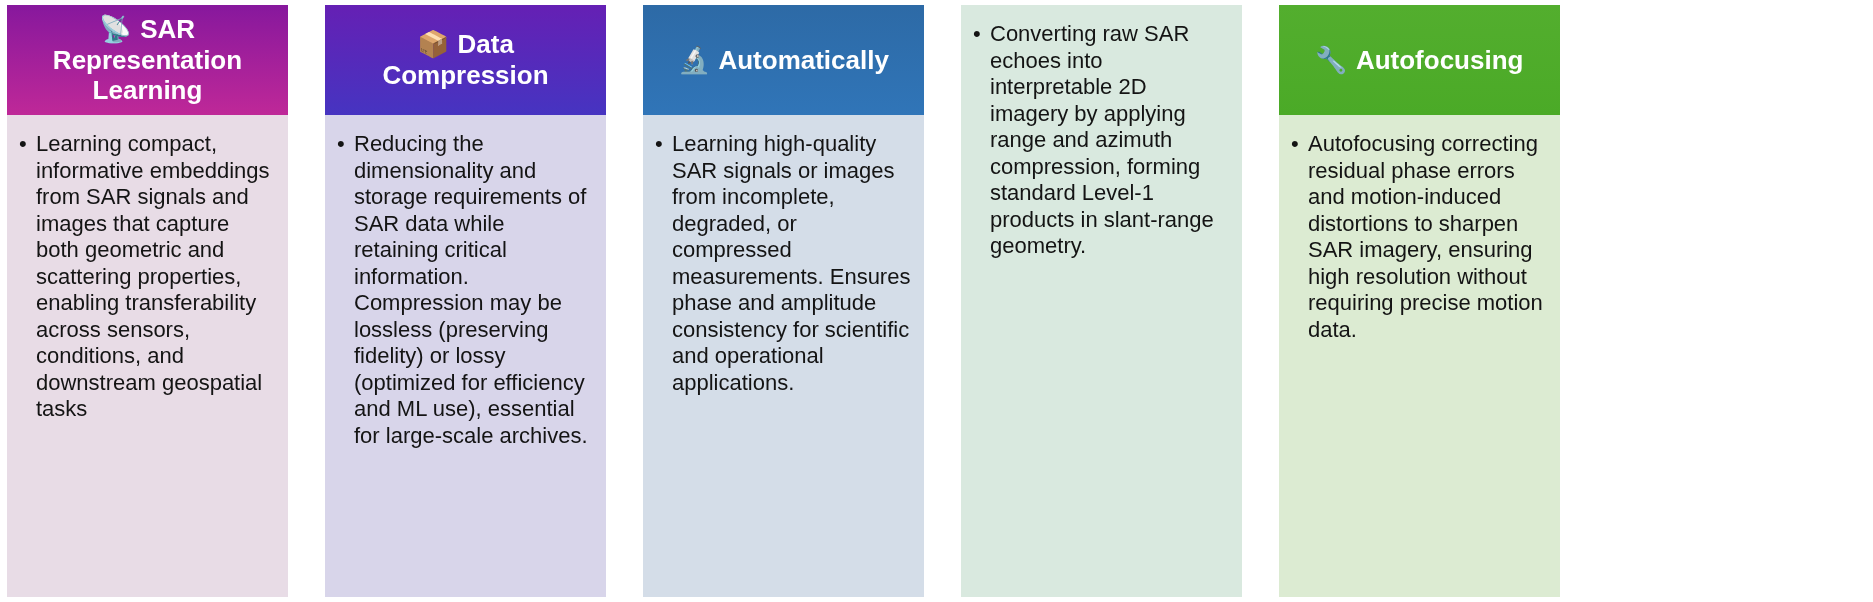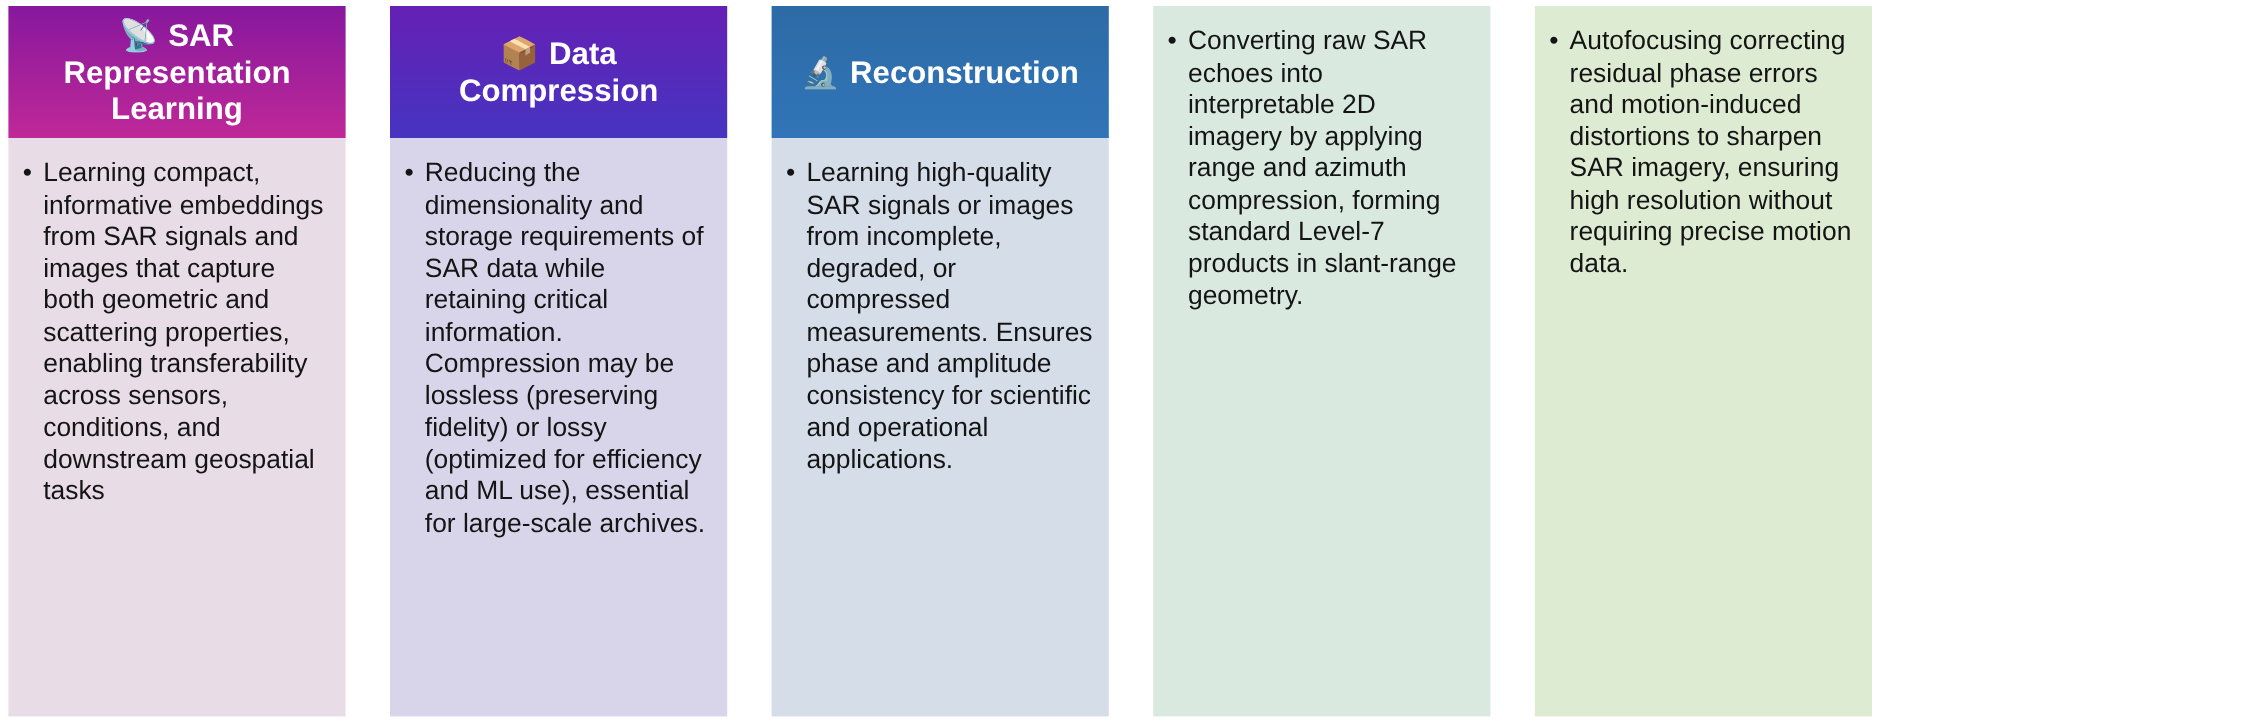--- a/index.html
+++ b/index.html
@@ -93,41 +93,46 @@
       <div class="bullet-item">
         <span class="bullet-marker">•</span>
         <span class="bullet-text">Reducing the dimensionality and storage requirements of SAR data while retaining critical information. Compression may be lossless (preserving fidelity) or lossy (optimized for efficiency and ML use), essential for large-scale archives.</span>
       </div>
     </div>
   </div>
 
   <div class="card">
     <div class="card-header" style="--c1: #2D6AA6; --c2: #3075B8;">
       <div class="card-title-wrap">
-        <span class="card-icon">🔬</span><span>Reconstruction</span>
+        <span class="card-icon">🔬</span><span>Automatically</span>
       </div>
     </div>
     <div class="card-body" style="--body: #D4DDE8;">
       <div class="bullet-item">
         <span class="bullet-marker">•</span>
         <span class="bullet-text">Learning high-quality SAR signals or images from incomplete, degraded, or compressed measurements. Ensures phase and amplitude consistency for scientific and operational applications.</span>
       </div>
     </div>
   </div>
 
   <div class="card">
     <div class="card-body" style="--body: #D9E9DF;">
       <div class="bullet-item">
         <span class="bullet-marker">•</span>
-        <span class="bullet-text">Converting raw SAR echoes into interpretable 2D imagery by applying range and azimuth compression, forming standard Level-7 products in slant-range geometry.</span>
+        <span class="bullet-text">Converting raw SAR echoes into interpretable 2D imagery by applying range and azimuth compression, forming standard Level-1 products in slant-range geometry.</span>
       </div>
     </div>
   </div>
 
   <div class="card">
+    <div class="card-header" style="--c1: #53AE2E; --c2: #4BAA27;">
+      <div class="card-title-wrap">
+        <span class="card-icon">🔧</span><span>Autofocusing</span>
+      </div>
+    </div>
     <div class="card-body" style="--body: #DCEBD2;">
       <div class="bullet-item">
         <span class="bullet-marker">•</span>
         <span class="bullet-text">Autofocusing correcting residual phase errors and motion-induced distortions to sharpen SAR imagery, ensuring high resolution without requiring precise motion data.</span>
       </div>
     </div>
   </div>
 
 </div>
 

